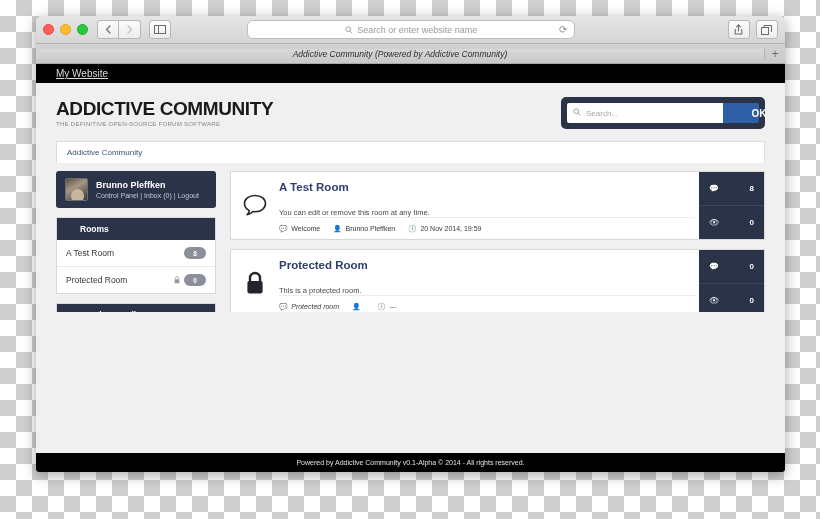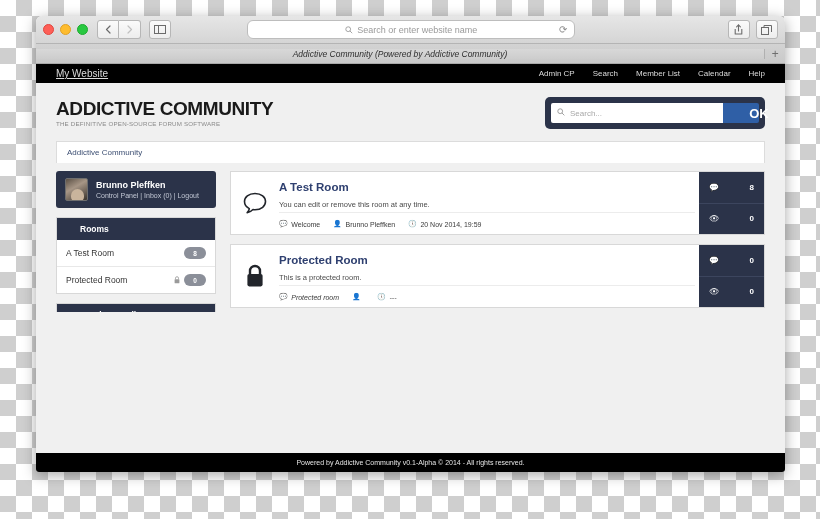--- a/index.html
+++ b/index.html
@@ -139,42 +139,42 @@
   }
   #logo-block .logo-sub {
     font-size: 6.2px; color: #8a8a8a; letter-spacing: 0.18px; margin-top: 2px;
   }
   #search-widget {
     margin-left: auto;
     background: #2b3349;
     border-radius: 5px;
     padding: 6px;
     display: flex; align-items: stretch; gap: 0;
-    width: 220px;
+    width: 204px;
   }
   #search-input-wrap {
     flex: 1;
     background: #fff;
     border-radius: 2px 0 0 2px;
     display: flex; align-items: center;
     padding: 0 6px; gap: 5px;
     height: 20px;
   }
   #search-input-wrap .s-icon { font-size: 8px; color: #9e9e9e; }
   #search-input-wrap input {
     border: none; outline: none;
     font-size: 8px; color: #333;
     font-family: "Liberation Sans", sans-serif;
     width: 100%; background: transparent;
   }
   #search-input-wrap input::placeholder { color: #a8a8a8; }
   #search-ok {
     width: 26px; height: 20px;
     background: #2f5fa6;
-    color: #fff; font-size: 13px; font-weight: bold;
+    color: #fff; font-size: 10px; font-weight: bold;
     display: flex; align-items: center; justify-content: center;
     border-radius: 0 2px 2px 0;
     border: none;
     font-family: "Liberation Sans", sans-serif;
     padding-left: 36px;
   }
 
   
   #breadcrumb-bar {
     margin: 0 20px;
@@ -271,21 +271,21 @@
   }
   .room-main-cell {
     flex: 1; min-width: 0;
     padding: 9px 4px 6px 0;
     display: flex; flex-direction: column;
   }
   .room-title {
     font-size: 11.5px; font-weight: bold; color: #2f4070;
     line-height: 1.2;
   }
-  .room-desc { font-size: 7.5px; color: #4a4a4a; margin-top: 5px; }
+  .room-desc { font-size: 7.5px; color: #4a4a4a; margin-top: 13px; }
   .room-meta {
     margin-top: auto;
     padding-top: 7px;
     border-top: 1px solid #ececec;
     display: flex; align-items: center; gap: 13px;
     font-size: 7px; color: #3a3a3a;
   }
   .room-meta .mi { display: flex; align-items: center; gap: 3.5px; }
   .room-meta .mi .g { font-size: 7px; color: #2c2c2c; }
   .room-meta.italic .mi span:last-child { font-style: italic; }
@@ -382,27 +382,20 @@
     </div>
     <div id="new-tab-btn">
       <span>+</span>
     </div>
   </div>
 
   <div id="page">
 
     <div id="site-topnav">
       <a class="brand-link" href="#">My Website</a>
-      <div class="nav-links">
-        <a href="#">Admin CP</a>
-        <a href="#">Search</a>
-        <a href="#">Member List</a>
-        <a href="#">Calendar</a>
-        <a href="#">Help</a>
-      </div>
     </div>
 
     <div id="masthead">
       <div id="logo-block">
         <div class="logo-title">ADDICTIVE COMMUNITY</div>
         <div class="logo-sub">THE DEFINITIVE OPEN-SOURCE FORUM SOFTWARE</div>
       </div>
       <div id="search-widget">
         <div id="search-input-wrap">
           <span class="s-icon">

